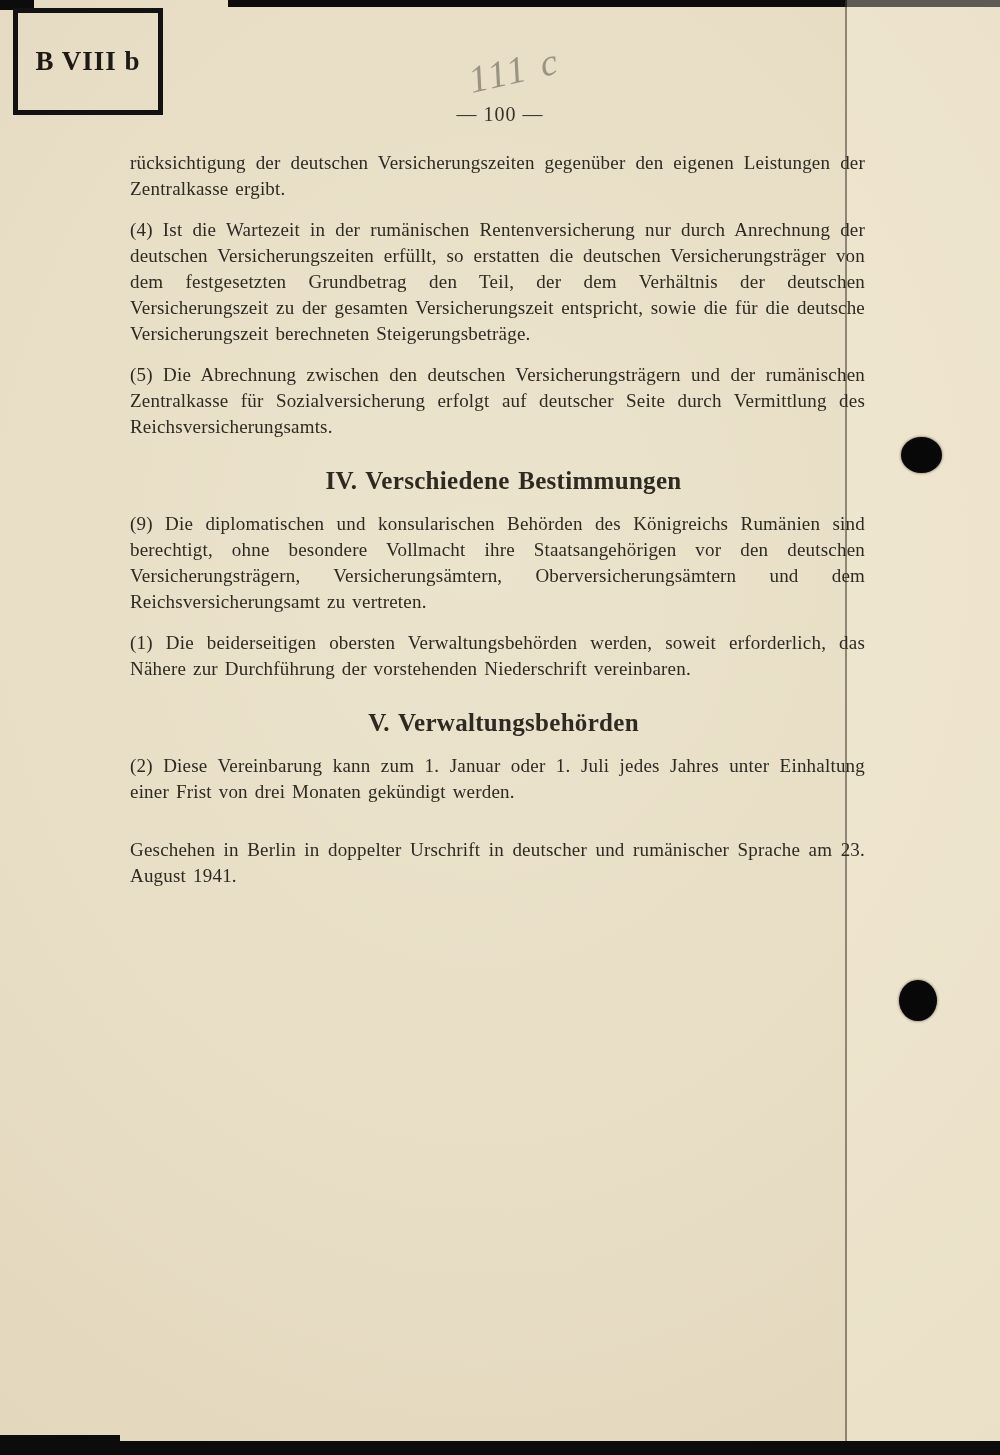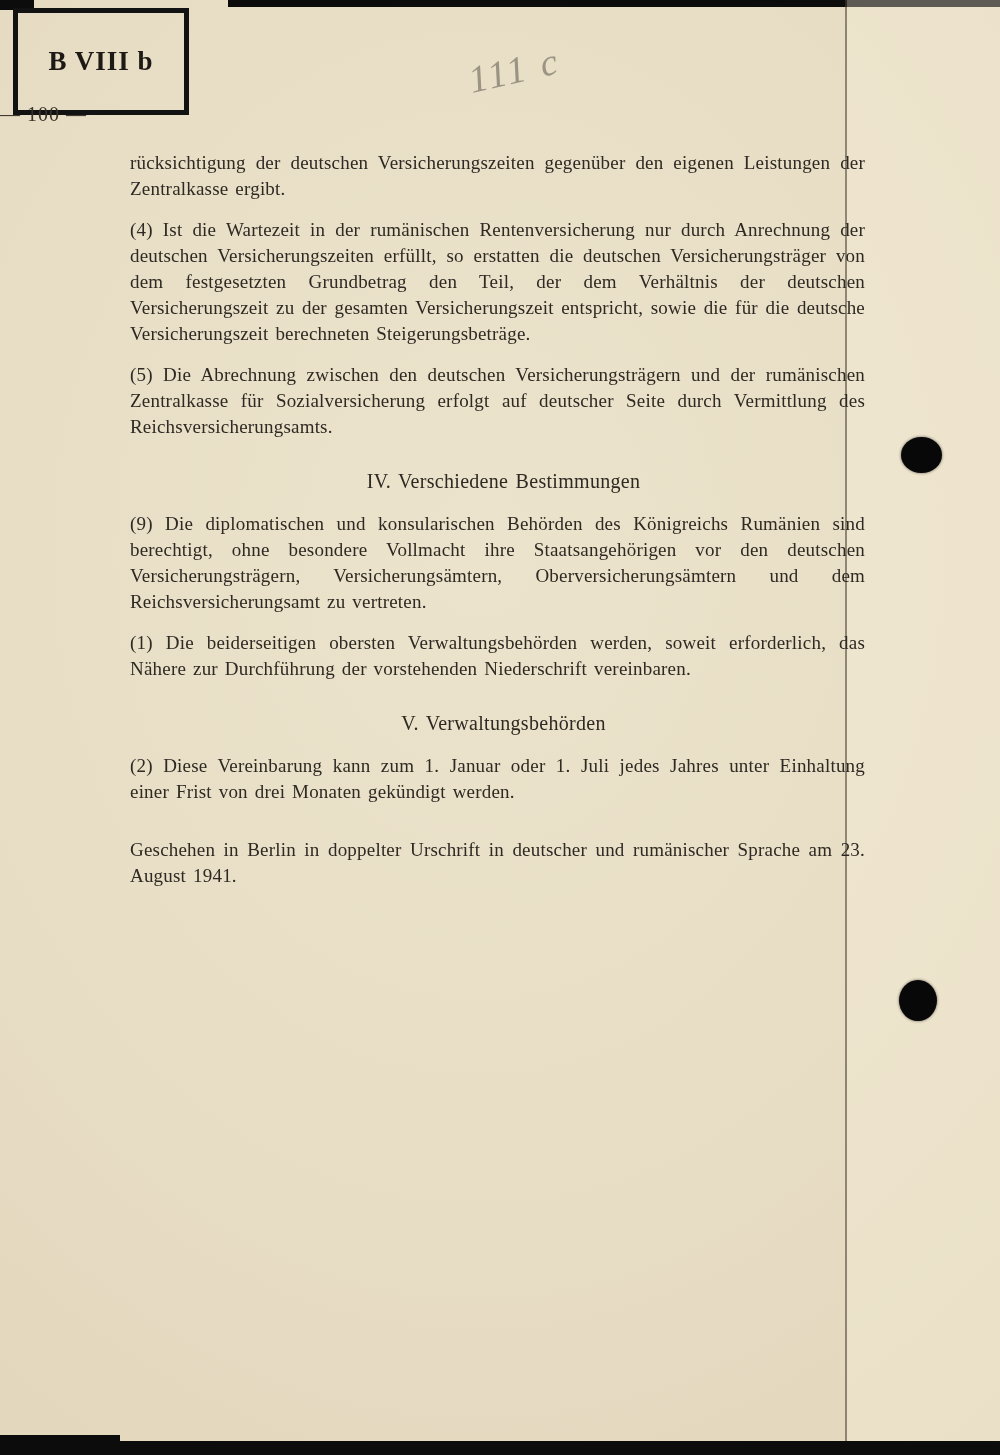--- a/index.html
+++ b/index.html
@@ -40,39 +40,40 @@
   .right-strip {
     position: absolute;
     left: 847px; top: 0;
     width: 153px; height: 1455px;
     background: rgba(248, 241, 222, 0.35);
   }
   
   .corner-box {
     position: absolute;
     left: 13px; top: 8px;
-    width: 176px; height: 107px;
+    width: 150px; height: 107px;
     border: 5px solid #121212;
     display: flex;
     align-items: center;
     justify-content: center;
     padding-bottom: 0;
     background: transparent;
   }
   .corner-box span {
     font-weight: bold;
     font-size: 27px;
     letter-spacing: 1px;
     color: #1d1a15;
   }
   
   .page-number {
     position: absolute;
     left: 0; top: 103px;
     width: 1000px;
+    text-align: center;
     font-size: 20px;
     letter-spacing: 1px;
     color: #37312a;
   }
   
   .handwritten {
     position: absolute;
     left: 468px; top: 48px;
     font-size: 38px;
     font-style: italic;
@@ -89,22 +90,22 @@
     font-size: 19px;
     line-height: 26px;
     text-align: justify;
     letter-spacing: 0.2px;
     word-spacing: 2px;
   }
   .text-column p { margin: 0 12px 15px 0; }
   .text-column p.closing { margin-top: 32px; }
   .text-column h3 {
     text-align: center;
-    font-size: 20px;
-    font-weight: normal;
+    font-size: 25px;
+    font-weight: bold;
     margin: 28px 0 17px 0;
     letter-spacing: 0.3px;
   }
   
   .punch-hole {
     position: absolute;
     background: #080808;
     border-radius: 50%;
     box-shadow: 0 0 3px rgba(0,0,0,0.6);
   }

